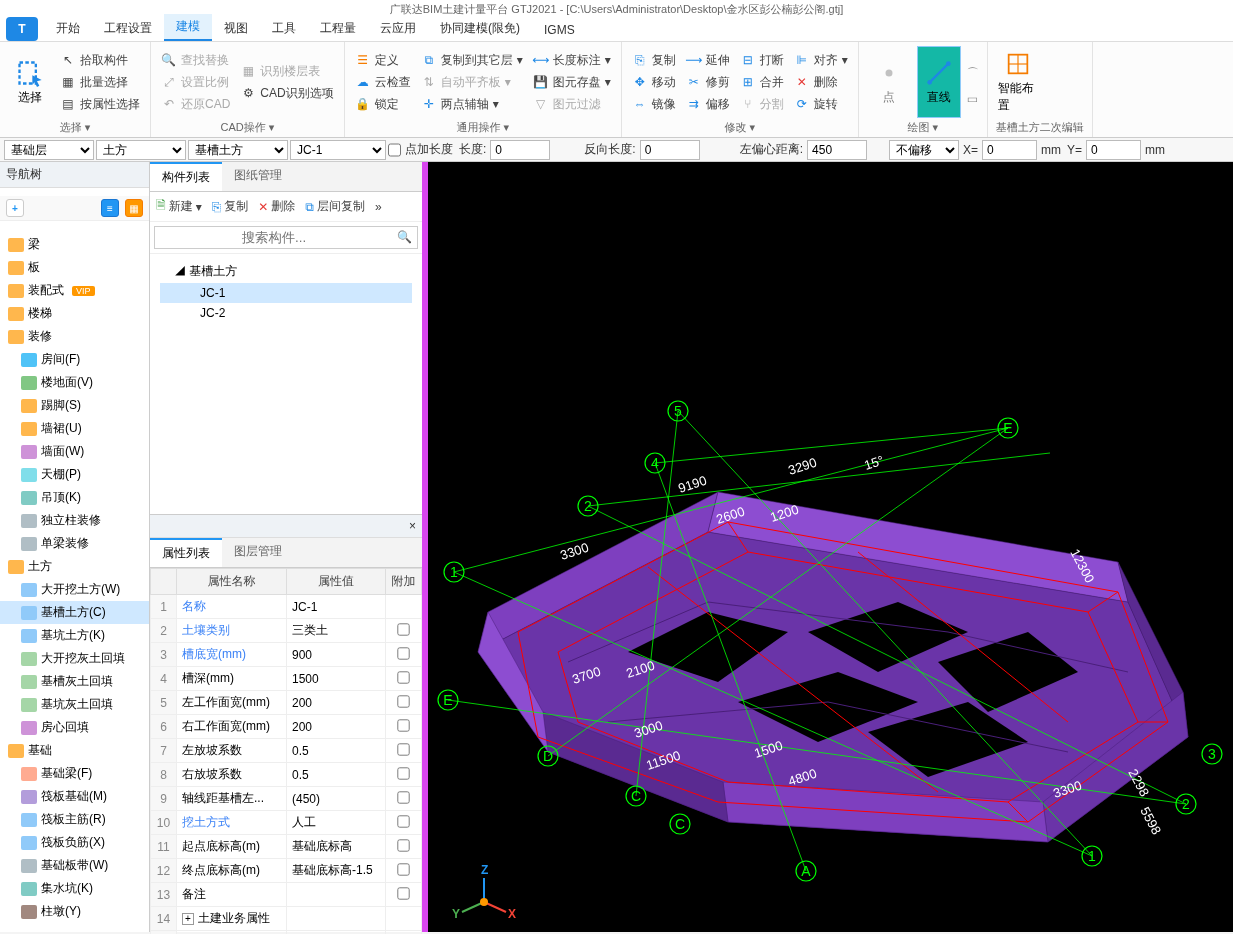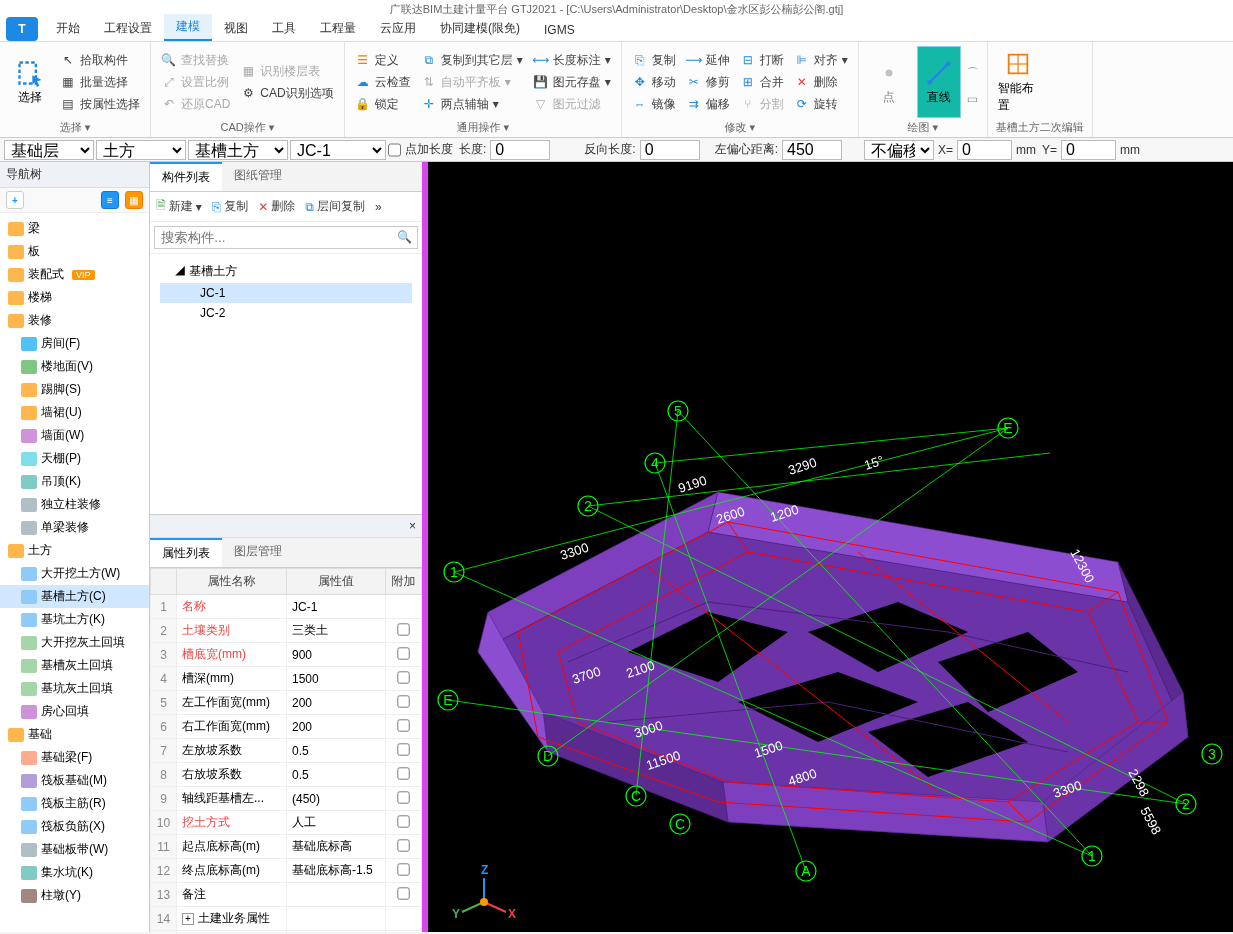--- a/index.html
+++ b/index.html
@@ -18,27 +18,27 @@
 .ribbon-items { display: flex; gap: 6px; flex: 1; }
 .rcol { display: flex; flex-direction: column; gap: 3px; justify-content: center; }
 .ritem { display: flex; align-items: center; gap: 4px; color: #444; white-space: nowrap; cursor: pointer; padding: 1px 2px; }
 .ritem.disabled { color: #aaa; }
 .ritem .ico { width: 16px; height: 16px; display: inline-flex; align-items: center; justify-content: center; font-size: 12px; }
 .bigbtn { width: 44px; display: flex; flex-direction: column; align-items: center; justify-content: center; gap: 2px; cursor: pointer; padding: 4px 2px; }
 .bigbtn .bigico { width: 28px; height: 28px; }
 .bigbtn.active { background: #14b8a6; border: 1px solid #90caf9; }
 
 .optbar { height: 24px; background: #f7f7f7; border-bottom: 1px solid #ccc; display: flex; align-items: center; padding: 0 4px; gap: 2px; font-size: 12px; }
-.optbar select, .optbar input { font-size: 16px; height: 20px; border: 1px solid #bbb; background: #fff; }
+.optbar select, .optbar input { font-size: 12px; height: 20px; border: 1px solid #bbb; background: #fff; }
 .optbar select { padding: 0 2px; }
 .optbar input[type=text] { padding: 0 4px; }
 .optbar label { color: #333; padding: 0 2px; }
 
 .main { display: flex; height: 770px; }
-.navpane { width: 150px; background: #fff; border-right: 1px solid #ccc; display: flex; flex-direction: column; }
+.navpane { width: 150px; background: #fff; border-right: 1px solid #ccc; display: flex; flex-direction: column; gap: 8px; }
 .pane-hdr { background: #eef2f6; padding: 4px 6px; border-bottom: 1px solid #ddd; font-size: 12px; color: #333; display: flex; justify-content: space-between; align-items: center; }
 .pane-tools { background: #f9f9f9; padding: 3px 6px; border-bottom: 1px solid #eee; display: flex; gap: 6px; align-items: center; }
 .pane-tools .tbtn { width: 18px; height: 18px; border: 1px solid #ccc; border-radius: 3px; background: #fff; cursor: pointer; display: flex; align-items: center; justify-content: center; font-size: 10px; }
 .pane-tools .tbtn.blue { background: #2196f3; border-color: #1976d2; color: #fff; }
 .pane-tools .tbtn.orange { background: #ff9800; border-color: #f57c00; color: #fff; }
 .tree { flex: 1; overflow: auto; padding: 4px 0; }
 .tree-item { padding: 3px 4px 3px 10px; display: flex; align-items: center; gap: 4px; cursor: pointer; white-space: nowrap; }
 .tree-item.l1 { padding-left: 8px; }
 .tree-item.l2 { padding-left: 21px; }
 .tree-item.selected { background: #cfe8ff; }
@@ -46,35 +46,35 @@
 .folder-ico { background: #ffb74d; border-radius: 2px; }
 .badge-vip { background: #ff9800; color: #fff; font-size: 9px; padding: 0 4px; border-radius: 2px; margin-left: 4px; }
 
 .midpane { width: 278px; background: #fff; border-right: 6px solid #d946ef; display: flex; flex-direction: column; }
 .tabset { display: flex; background: #f3f3f3; border-bottom: 1px solid #ccc; }
 .tabset .ptab { padding: 5px 12px; cursor: pointer; color: #666; font-size: 12px; }
 .tabset .ptab.active { background: #fff; color: #000; border-top: 2px solid #2196f3; }
 .mid-toolbar { padding: 4px 6px; display: flex; gap: 10px; border-bottom: 1px solid #eee; color: #444; align-items: center; }
 .mid-toolbar span { cursor: pointer; display: flex; align-items: center; gap: 3px; }
 .searchbox { padding: 4px; border-bottom: 1px solid #eee; position: relative; }
-.searchbox input { width: 100%; padding: 3px 30px 3px 6px; border: 1px solid #ccc; color: #a16207; }
+.searchbox input { width: 100%; padding: 3px 30px 3px 6px; border: 1px solid #ccc; color: #a16207; text-align: center; }
 .searchbox .sico { position: absolute; right: 10px; top: 8px; color: #888; }
 .comptree { flex: 1; padding: 6px 10px; min-height: 260px; }
 .comptree .ci { padding: 3px 6px; cursor: pointer; }
 .comptree .ci.l0 { padding-left: 14px; color: #000; }
 .comptree .ci.l1 { padding-left: 40px; }
 .comptree .ci.sel { background: #cfe8ff; }
 
 .propgrid { border-top: 1px solid #ccc; display: flex; flex-direction: column; }
 .propgrid table { width: 100%; border-collapse: collapse; font-size: 12px; }
 .propgrid th { background: #f3f3f3; border: 1px solid #ddd; padding: 4px; font-weight: normal; color: #444; }
 .propgrid td { border: 1px solid #eee; padding: 3px 5px; }
 .propgrid td.rn { background: #f7f7f7; text-align: center; color: #888; width: 26px; }
 .propgrid td.pname { width: 110px; }
-.propgrid td.pname.blue { color: #ef4444; }
+.propgrid td.pname.blue { color: #3b82f6; }
 .propgrid td.chk { text-align: center; width: 36px; }
 .propgrid input[type=checkbox] { transform: scale(0.95); }
 .expand-btn { display: inline-block; width: 12px; height: 12px; border: 1px solid #999; text-align: center; line-height: 10px; font-size: 10px; margin-right: 4px; cursor: pointer; }
 
 .viewport { flex: 1; background: #000; position: relative; overflow: hidden; }
 .vp-svg { position: absolute; inset: 0; }
 .axis-label { fill: #00ff00; font-size: 14px; font-family: Arial; }
 .axis-circle { fill: none; stroke: #00ff00; stroke-width: 1.2; }
 .axis-line { stroke: #00ff00; stroke-width: 0.8; }
 .red-line { stroke: #ff0000; stroke-width: 1; fill: none; }
@@ -296,21 +296,21 @@
   <select style="width:90px"><option>基础层</option></select>
   <select style="width:90px"><option>土方</option></select>
   <select style="width:100px"><option>基槽土方</option></select>
   <select style="width:96px"><option>JC-1</option></select>
   <input type="checkbox" style="">
   <label>点加长度</label>
   <label>长度:</label>
   <input type="text" style="width: 60px;" value="0">
   <label style="margin-left:30px">反向长度:</label>
   <input type="text" style="width: 60px;" value="0">
-  <label style="margin-left:11px">左偏心距离:</label>
+  <label style="margin-left:36px">左偏心距离:</label>
   <input type="text" style="width: 60px;" value="450">
   <select style="width:70px;margin-left:20px"><option>不偏移</option></select>
   <label>X=</label>
   <input type="text" style="width: 55px;" value="0">
   <label>mm</label>
   <label>Y=</label>
   <input type="text" style="width: 55px;" value="0">
   <label>mm</label>
 </div>
 

